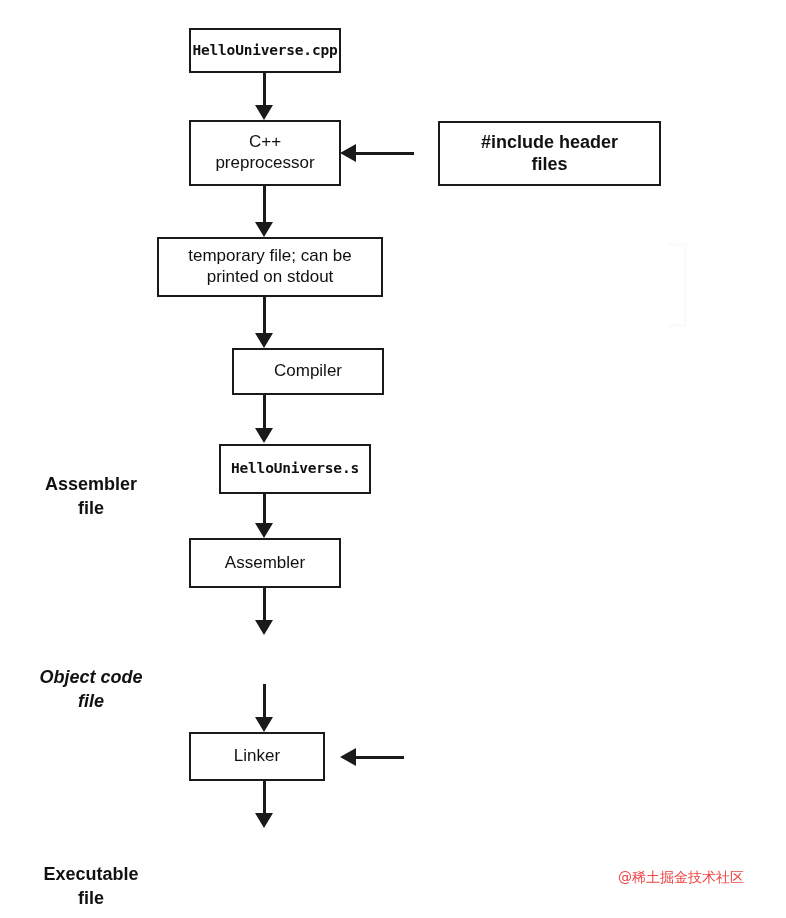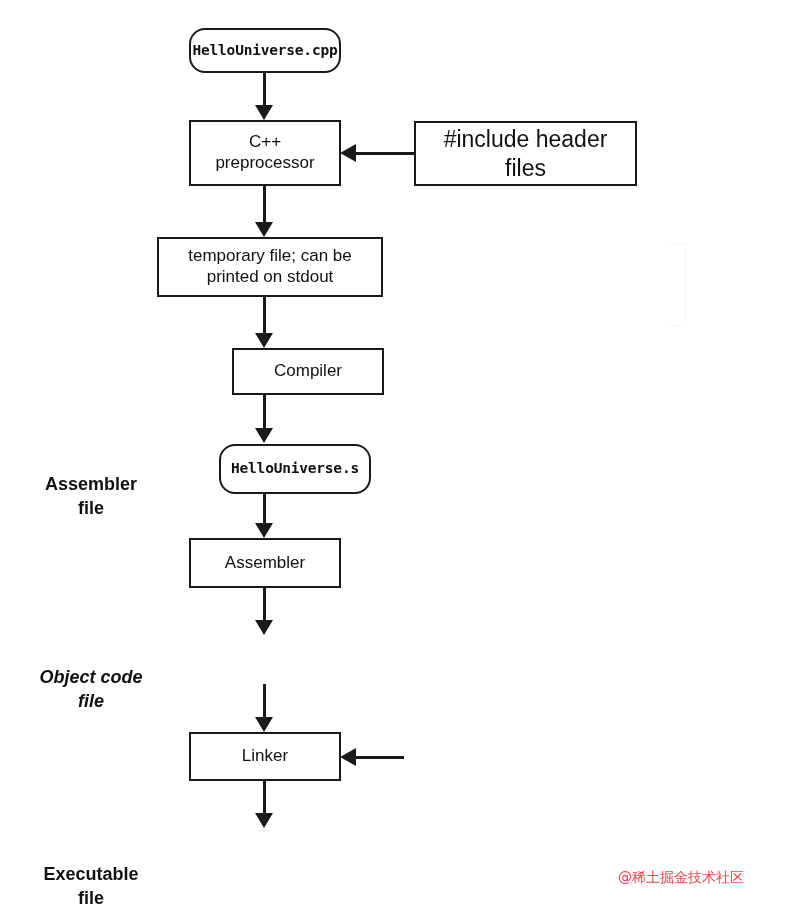--- a/index.html
+++ b/index.html
@@ -41,27 +41,27 @@
     font-family: "Liberation Sans", sans-serif;
     font-weight: 400;
     font-size: 17px;
   }
   
   .mono {
     font-family: "DejaVu Sans Mono", "Liberation Mono", monospace;
     font-weight: 700;
     font-size: 14.5px;
     letter-spacing: -0.2px;
-    border-radius: 16px;
   }
   
   .bold-sans {
     font-family: "Liberation Sans", sans-serif;
-    font-weight: 400;
-    font-size: 23px;
+    font-weight: 700;
+    font-size: 18px;
+    margin-left: 24px;
   }
 
   
   .caption {
     position: absolute;
     font-family: "Liberation Sans", sans-serif;
     font-weight: 700;
     font-size: 18px;
     color: #111111;
     text-align: center;
@@ -191,21 +191,21 @@
 
   <div class="node mono" style="left:189px; top:444px; width:152px; height:50px;margin-left:30px;">
     <span class="node-label">HelloUniverse.s</span>
   </div>
 
   <div class="node sans" style="left:189px; top:538px; width:152px; height:50px;">
     <span class="node-label">Assembler</span>
   </div>
 
 
-  <div class="node sans" style="left:189px; top:732px; width:152px; height:49px;">
+  <div class="node sans" style="left:189px; top:732px; width:136px; height:49px;">
     <span class="node-label">Linker</span>
   </div>
 
 
   <div class="node bold-sans" style="left:414px; top:121px; width:223px; height:65px;">
     <span class="node-label">#include header
 files</span>
   </div>
 
 

